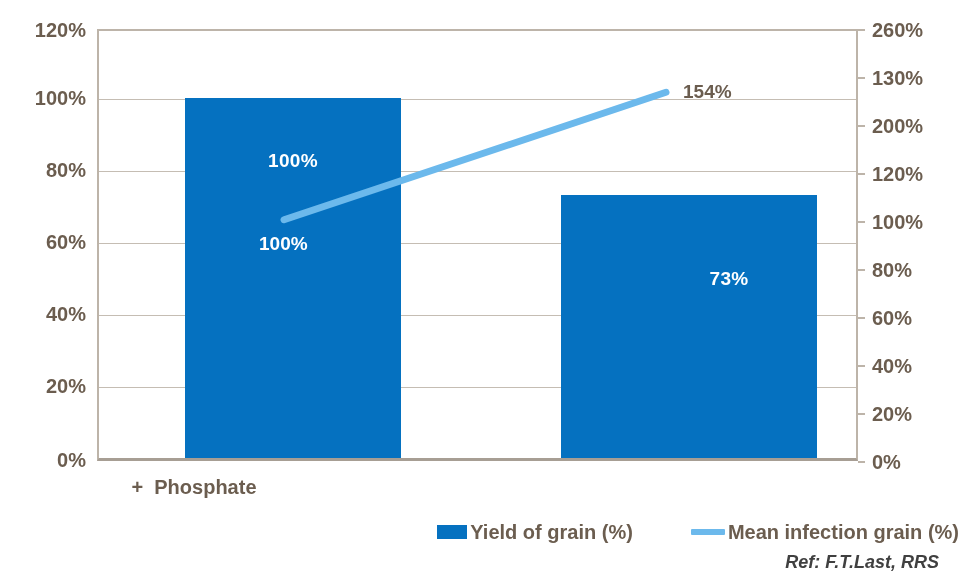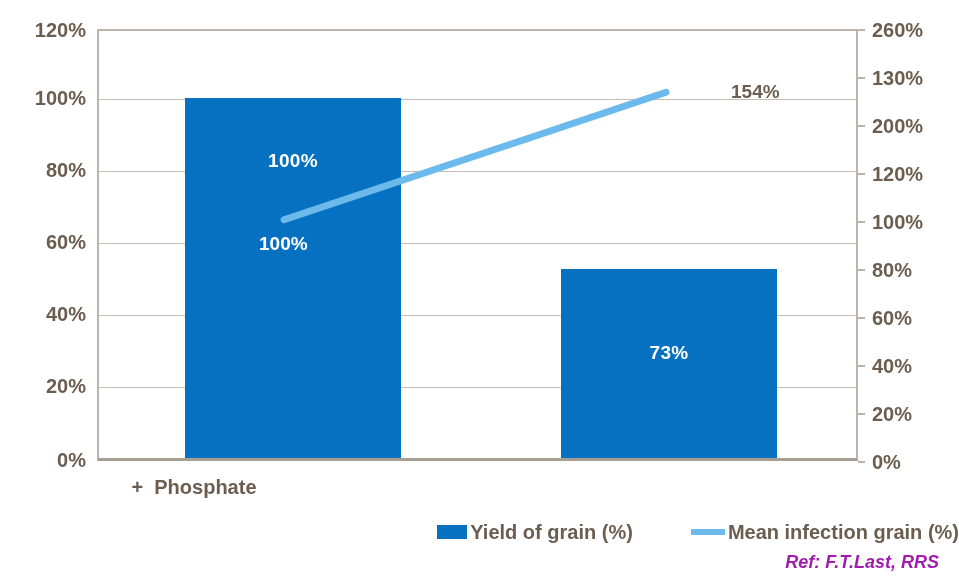--- a/index.html
+++ b/index.html
@@ -170,21 +170,21 @@
   }
 
   
   .source-note {
     position: absolute;
     right: 20px;
     top: 552px;
     font-size: 18px;
     font-weight: bold;
     font-style: italic;
-    color: #a21caf;
+    color: #404040;
     white-space: nowrap;
   }
 </style>
 </head>
 <body>
 
 <div id="chart-root">
 
   <div class="axis-left-col">
     <div class="axis-tick left" style="top:20px;">120%</div>
@@ -227,30 +227,30 @@
     <div class="gridline" style="top:68px;"></div>
     <div class="gridline" style="top:140px;"></div>
     <div class="gridline" style="top:212px;"></div>
     <div class="gridline" style="top:284px;"></div>
     <div class="gridline" style="top:356px;"></div>
 
     <div class="bar" style="left:86px; width:216px; height:360px;">
       <div class="bar-label" style="top:52px;">100%</div>
     </div>
 
-    <div class="bar" style="left:462px; width:216px; height:189px;">
+    <div class="bar" style="left:462px; width:216px; height:263px;padding-left:40px;">
       <div class="bar-label" style="top:73px;">73%</div>
     </div>
 
     <svg class="line-svg" viewBox="0 0 761 432" preserveAspectRatio="none">
       <line x1="186" y1="191" x2="570" y2="62" stroke="#6cb9ec" stroke-width="7" stroke-linecap="round"></line>
     </svg>
 
     <div class="line-point-label line-label-inside" style="left:160px; top:202px;">100%</div>
-    <div class="line-point-label line-label-outside" style="left:584px; top:50px;margin-left:48px;">154%</div>
+    <div class="line-point-label line-label-outside" style="left:584px; top:50px;">154%</div>
 
   </div>
 
   <div class="category-label" style="left:110px; width:168px;">+  Phosphate</div>
 
   <div class="legend">
     <div class="legend-item">
       <span class="legend-swatch-bar"></span>
       <span class="legend-text">Yield of grain (%)</span>
     </div>

